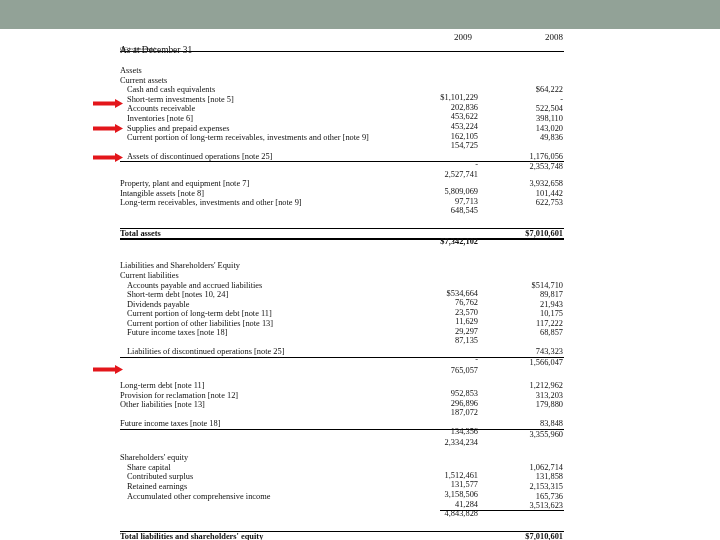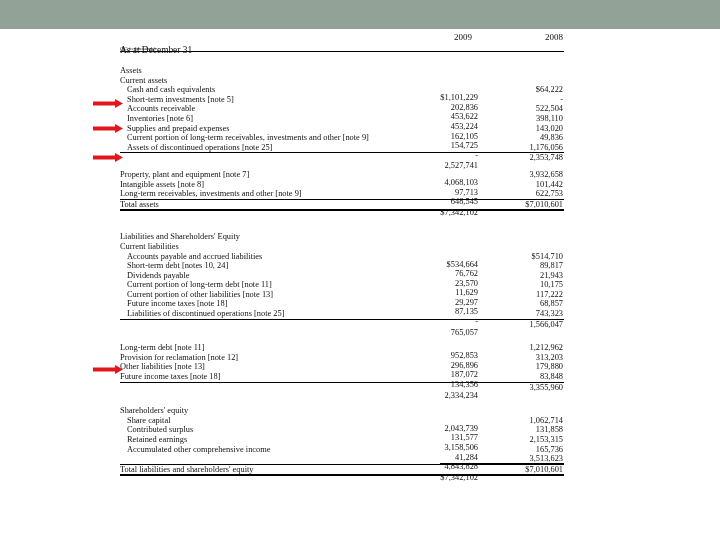--- a/index.html
+++ b/index.html
@@ -21,25 +21,25 @@
   .hdr .title { position: absolute; left: 0; top: 13px; font-size: 9.4px; }
   .hdr .sub { position: absolute; left: 0; top: 11px; font-size: 5px; text-decoration: underline; }
   .hdr .y1 { position: absolute; right: 92px; top: 0; font-size: 9px; }
   .hdr .y2 { position: absolute; right: 1px; top: 0; font-size: 9px; }
 
   .row { position: relative; height: 9.6px; white-space: nowrap; }
   .row .lbl { position: absolute; left: 0; top: 0; }
   .row.ind .lbl { left: 7px; }
   .row .v1 { position: absolute; right: 86px; top: 8px; text-align: right; }
   .row .v2 { position: absolute; right: 1px; top: 0; text-align: left; }
-  .row.rule-full { border-bottom: 1px solid #000; }
+  .row.rule-full { border-bottom: 1px solid #000; margin-top: 9px; }
   .row.rule-vals::after {
     content: ""; position: absolute; right: 0; bottom: 0; width: 124px; border-bottom: 1px solid #000;
   }
-  .row.total { font-weight: normal; border-bottom: 2.5px double #000; }
+  .row.total { font-weight: bold; border-bottom: 2.5px double #000; margin-top: 20px; }
   .row.total-top { border-top: 1px solid #000; }
   .gap-s { height: 7px; }
   .gap-m { height: 14px; }
   .gap-l { height: 21px; }
 
   .arrow {
     position: absolute; width: 30px; height: 9px;
   }
 </style>
 </head>
@@ -114,21 +114,21 @@
     </div>
   <div class="row">
     <span class="v1">2,527,741</span>
     <span class="v2">2,353,748</span>
   </div>
 
   <div class="gap-s"></div>
   <div id="noncurrent-assets">
       <div class="row">
         <span class="lbl">Property, plant and equipment [note 7]</span>
-        <span class="v1">4,068,103</span>
+        <span class="v1">5,809,069</span>
         <span class="v2">3,932,658</span>
       </div>
       <div class="row">
         <span class="lbl">Intangible assets [note 8]</span>
         <span class="v1">97,713</span>
         <span class="v2">101,442</span>
       </div>
       <div class="row">
         <span class="lbl">Long-term receivables, investments and other [note 9]</span>
         <span class="v1">648,545</span>
@@ -220,21 +220,21 @@
 
   <div class="gap-s"></div>
 
   <div class="gap-s"></div>
   <div class="row">
       <span class="lbl">Shareholders' equity</span>
     </div>
   <div id="equity-items">
       <div class="row ind">
         <span class="lbl">Share capital</span>
-        <span class="v1">2,043,739</span>
+        <span class="v1">1,512,461</span>
         <span class="v2">1,062,714</span>
       </div>
       <div class="row ind">
         <span class="lbl">Contributed surplus</span>
         <span class="v1">131,577</span>
         <span class="v2">131,858</span>
       </div>
       <div class="row ind">
         <span class="lbl">Retained earnings</span>
         <span class="v1">3,158,506</span>

